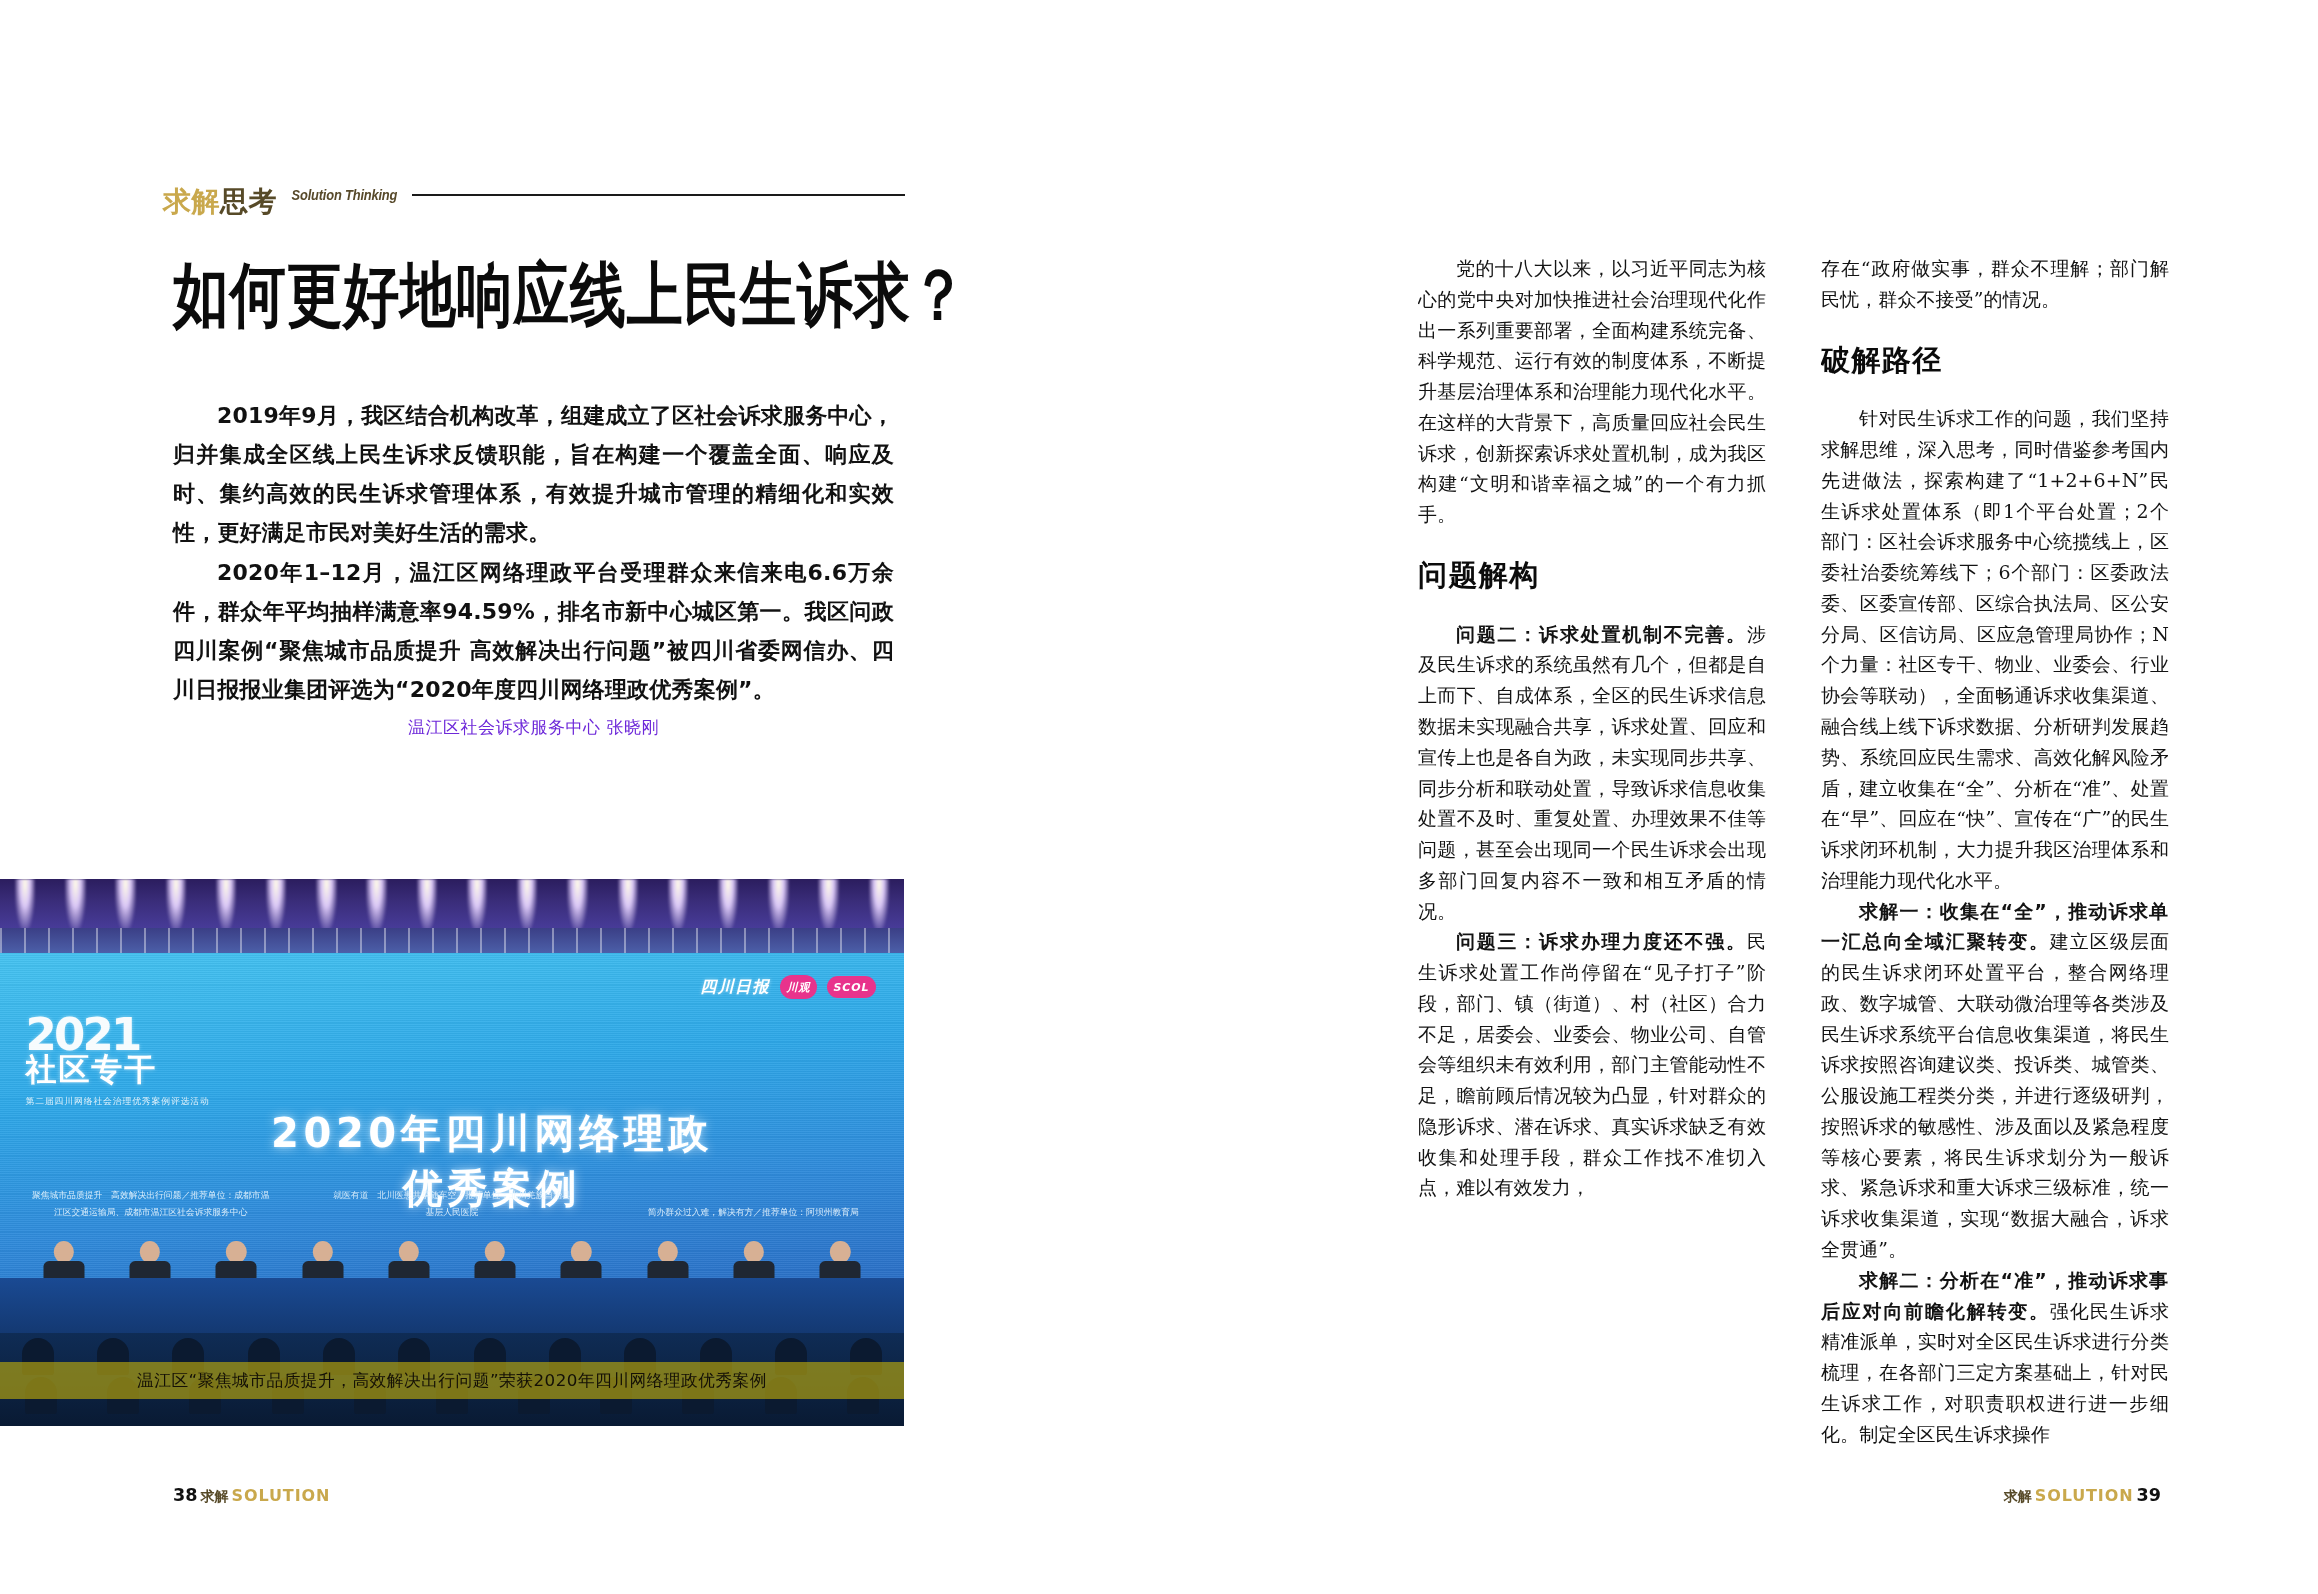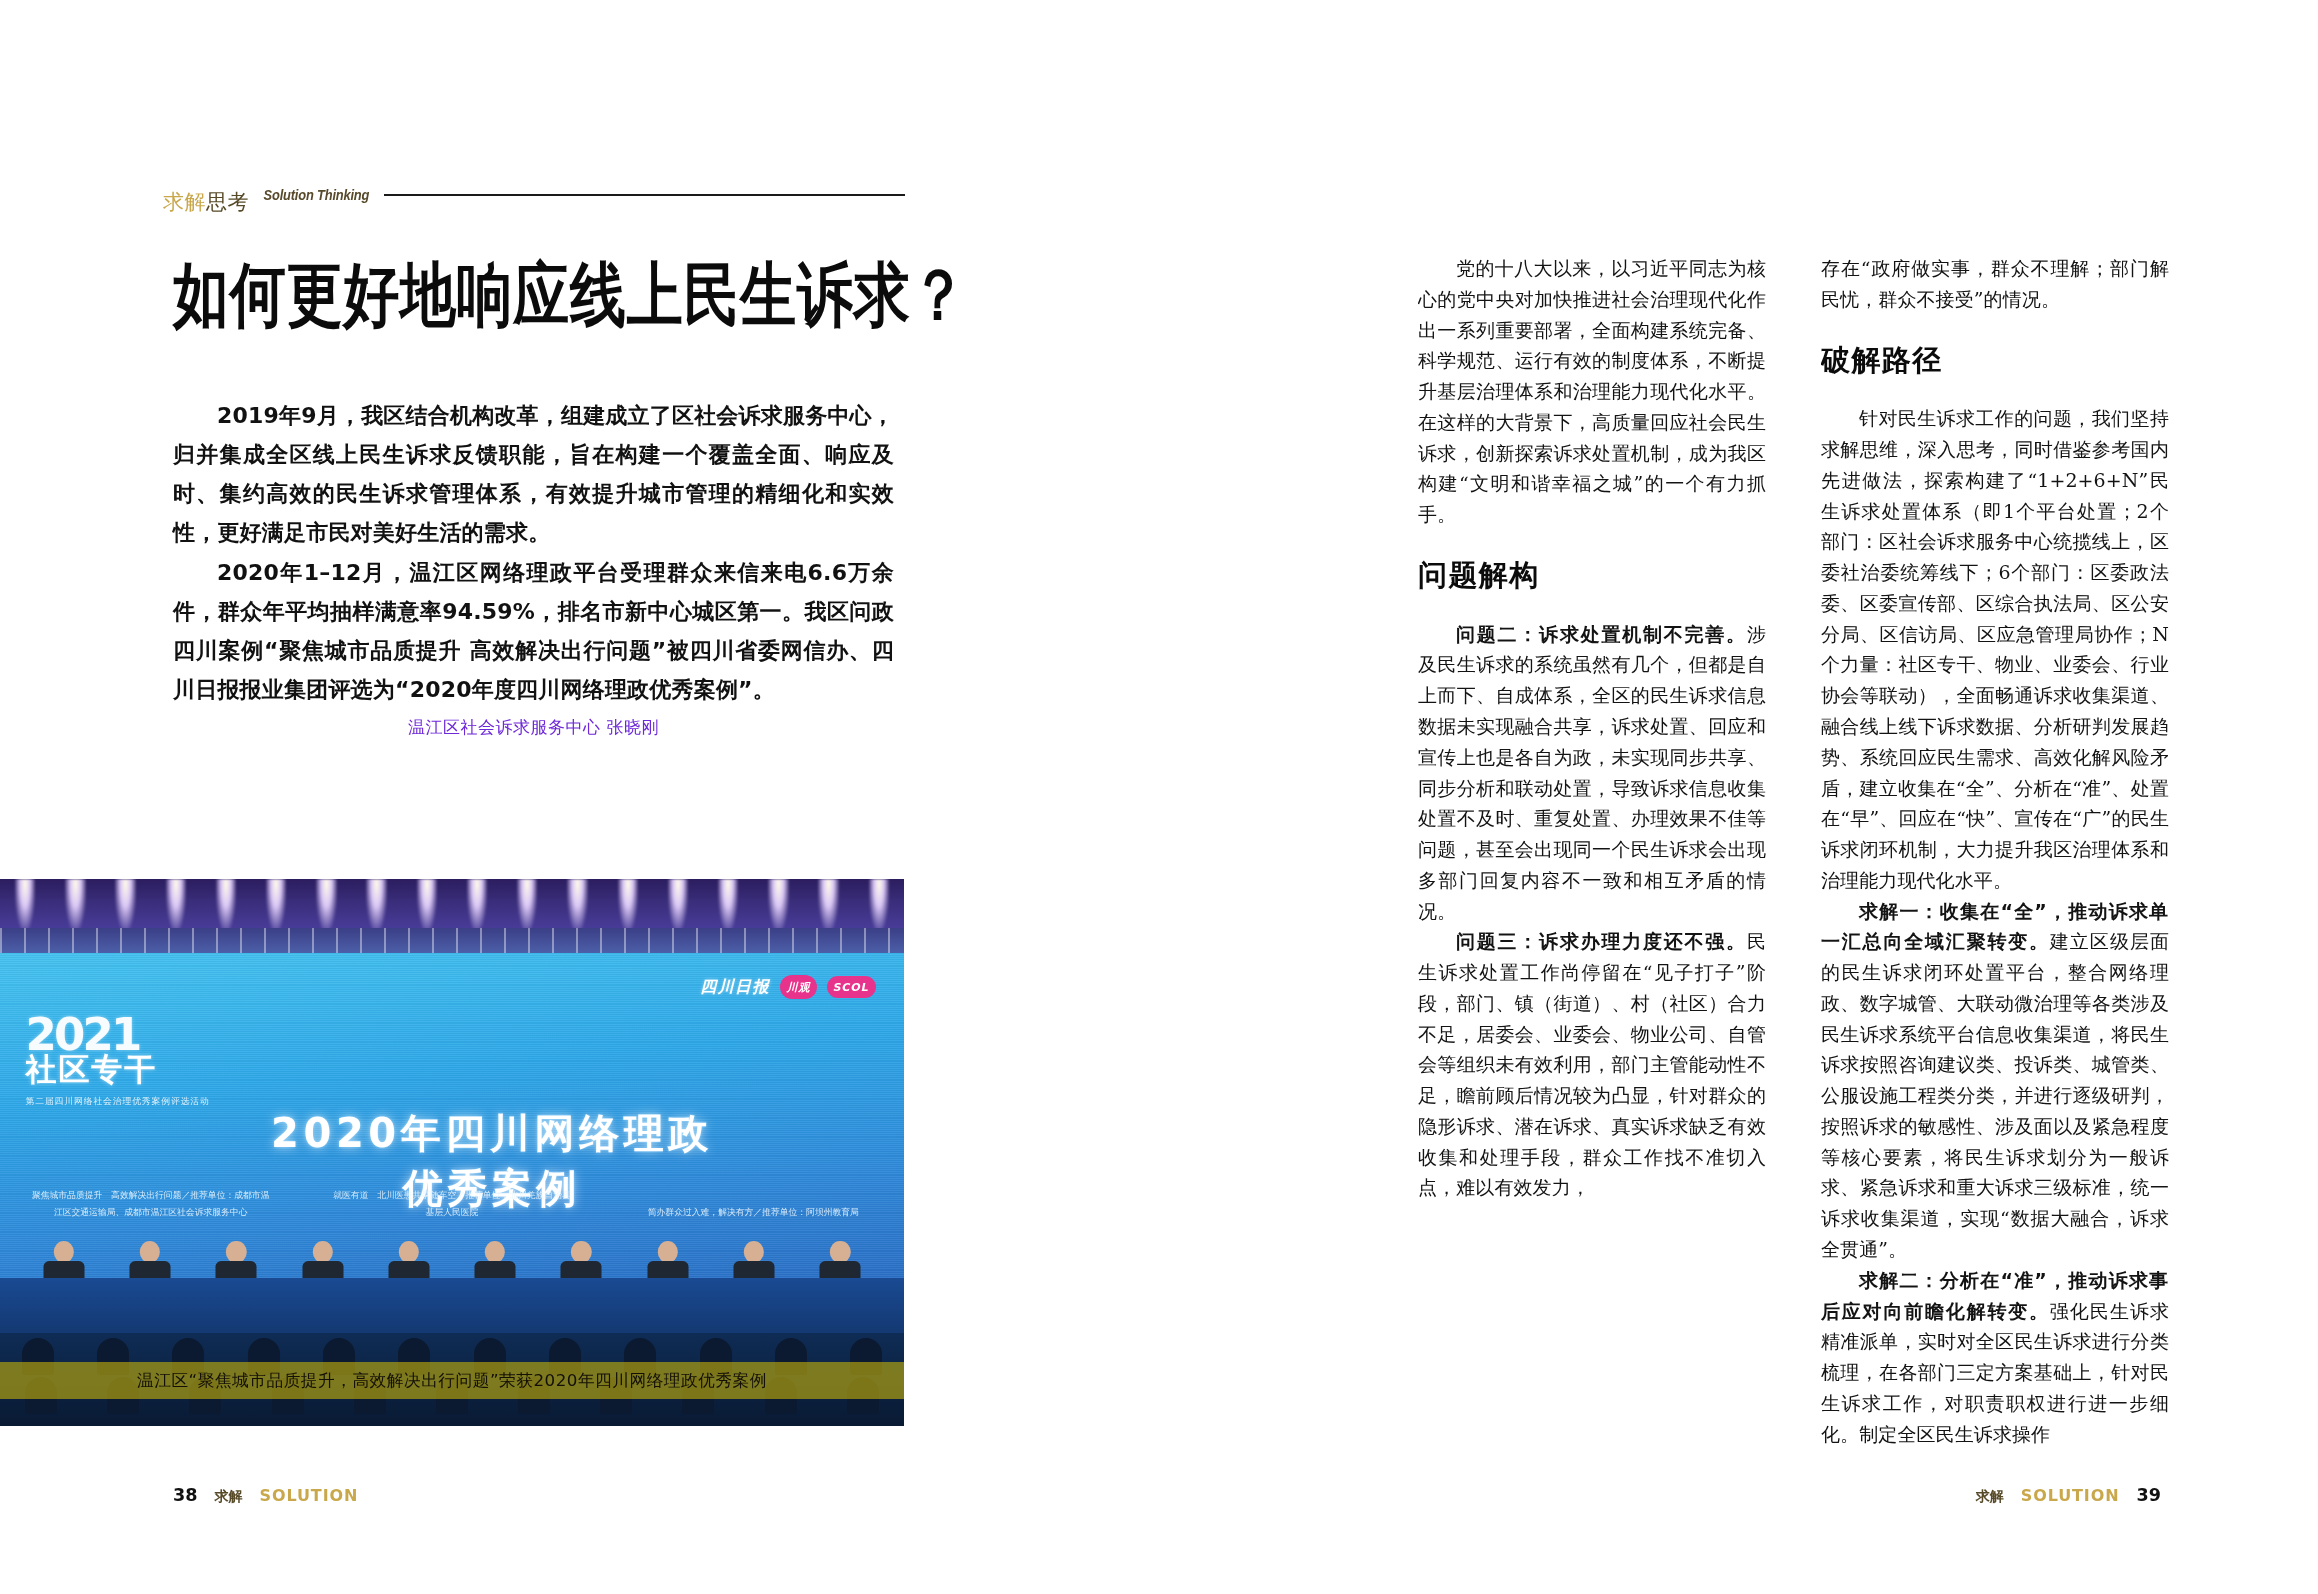--- a/index.html
+++ b/index.html
@@ -33,22 +33,22 @@
     position: absolute;
     top: 179px;
     height: 32px;
     display: flex;
     align-items: center;
     gap: 10.2px;
   }
   .runhead.left  { left: 163px; right: auto; width: 742px; }
 
   .rh-cn {
-    font-size: 21px;
-    font-weight: normal;
+    font-size: 28px;
+    font-weight: bold;
     letter-spacing: 0.5px;
     white-space: nowrap;
     font-family: "DejaVu Sans", sans-serif;
     margin-top: 13px;
   }
   .rh-cn .gold { color: #c9a84c; }
   .rh-cn .dark { color: #574a28; }
   .rh-en {
     font-size: 14px;
     font-weight: bold;
@@ -240,21 +240,21 @@
     color: #141006;
     letter-spacing: 0.5px;
     white-space: nowrap;
   }
 
   
   .folio {
     position: absolute;
     bottom: 88px;
     font-family: "DejaVu Sans", sans-serif;
-    display: flex; align-items: baseline; gap: 17px;
+    display: flex; align-items: baseline; gap: 3px;
     white-space: nowrap;
   }
   .folio.left  { left: 173px; }
   .folio.right { right: 173px; }
   .folio .num  { font-size: 17.6px; font-weight: bold; color: #111; }
   .folio .cn   { font-size: 14px; font-weight: bold; color: #574a28; }
   .folio .en   { font-size: 16px; font-weight: bold; color: #c9a84c; letter-spacing: 0.9px; }
 
   
   .cols {

